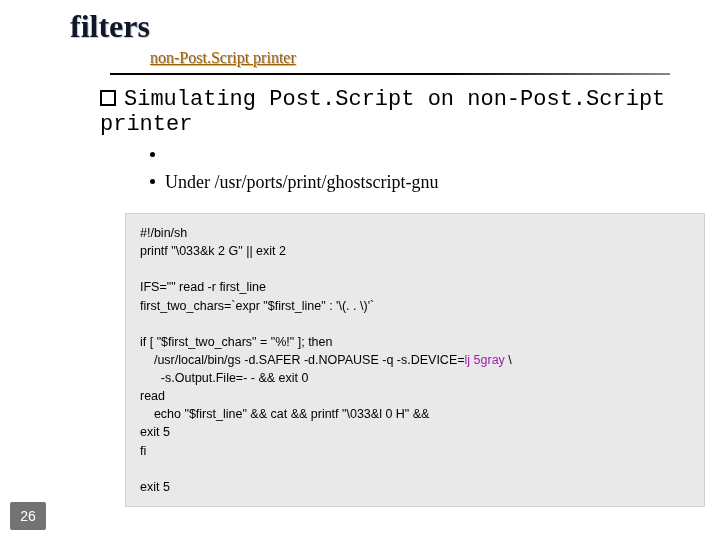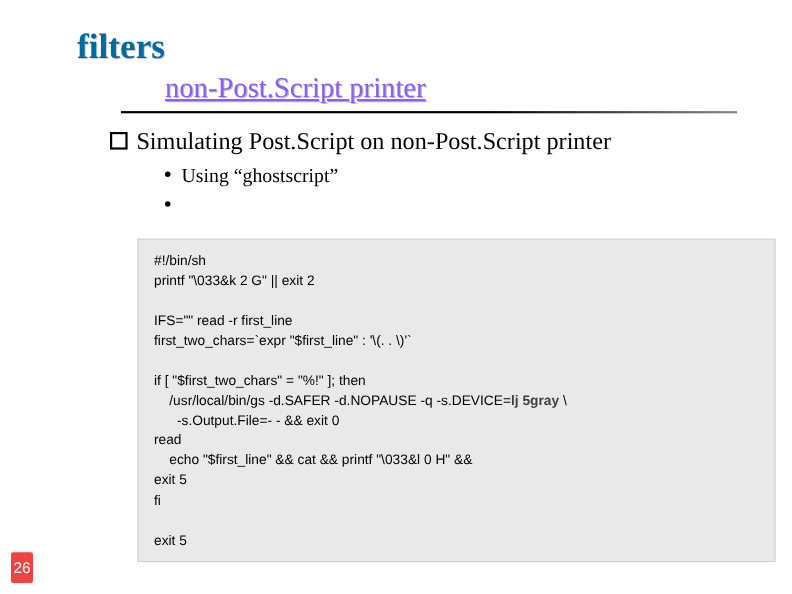--- a/index.html
+++ b/index.html
@@ -16,65 +16,65 @@
     position: relative;
     width: 720px;
     height: 540px;
     background: #ffffff;
   }
   
   .slide-num {
     position: absolute;
     left: 10px;
     bottom: 10px;
-    width: 20px;
+    width: 36px;
     height: 28px;
-    background: #ef4444;
+    background: #737373;
     color: #fff;
     font-family: Arial, sans-serif;
     font-size: 14px;
     display: flex;
     align-items: center;
     justify-content: center;
     border-radius: 2px;
   }
   
   .content {
     position: absolute;
     left: 70px;
     top: 8px;
     right: 20px;
   }
   .title {
     font-family: Georgia, "Times New Roman", serif;
     font-size: 32px;
     font-weight: bold;
-    color: #0369a1;
-    margin: 16px 0 4px 0;
+    color: #0f172a;
+    margin: 0 0 4px 0;
     text-shadow: 1px 1px 0 #ccc;
   }
   .subtitle-row {
     margin-left: 80px;
     margin-top: 2px;
   }
   .subtitle {
     font-family: Georgia, "Times New Roman", serif;
-    font-size: 26px;
-    color: #8b5cf6;
+    font-size: 16px;
+    color: #a16207;
     text-decoration: underline;
     text-shadow: 1px 1px 0 #bbb;
   }
   .divider {
     margin: 6px 0 12px 40px;
     height: 2px;
     width: 560px;
     background: linear-gradient(to right, #000 0%, #000 60%, #888 100%);
   }
   .bullet-main {
-    font-family: Liberation Serif, serif;
+    font-family: Liberation Mono, monospace;
     font-size: 22px;
     color: #000;
     margin-left: 30px;
     margin-bottom: 8px;
   }
   .bullet-main .square {
     display: inline-block;
     width: 12px;
     height: 12px;
     border: 2px solid #000;
@@ -104,22 +104,21 @@
     border: 1px solid #d0d0d0;
     padding: 10px 14px 10px 14px;
     font-family: Verdana, Arial, sans-serif;
     font-size: 12.5px;
     line-height: 1.45;
     color: #000;
     white-space: pre-wrap;
     word-break: break-word;
   }
   .code-box .hl {
-    color: #404040;
-    font-weight: bold;
+    color: #a21caf;
   }
 </style>
 </head>
 <body>
 
 <div class="slide">
 
   <div class="slide-num">
     <span>26</span>
   </div>
@@ -132,25 +131,25 @@
       <span class="subtitle">non-Post.Script printer</span>
     </div>
 
     <div class="divider"></div>
 
     <div class="bullet-main">
       <span class="square"></span><span>Simulating Post.Script on non-Post.Script printer</span>
     </div>
 
     <div class="bullet-sub">
-      <span class="dot"></span><span>Using “ghostscript”</span>
+      <span class="dot"></span>
     </div>
 
     <div class="bullet-sub">
-      <span class="dot"></span>
+      <span class="dot"></span><span>Under /usr/ports/print/ghostscript-gnu</span>
     </div>
 
     <div class="code-box"><span>#!/bin/sh</span>
 <span>printf "\033&amp;k 2 G" || exit 2</span>
 
 <span>IFS="" read -r first_line</span>
 <span>first_two_chars=`expr "$first_line" : '\(. . \)'`</span>
 
 <span>if [ "$first_two_chars" = "%!" ]; then</span>
 <span>    /usr/local/bin/gs -d.SAFER -d.NOPAUSE -q -s.DEVICE=</span><span class="hl">lj 5gray</span><span> \</span>

